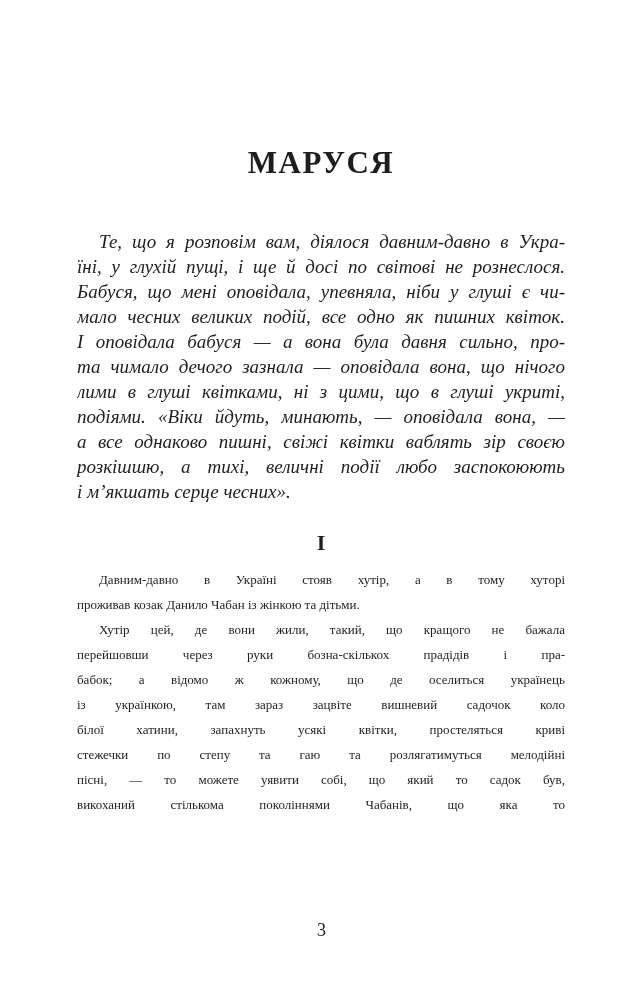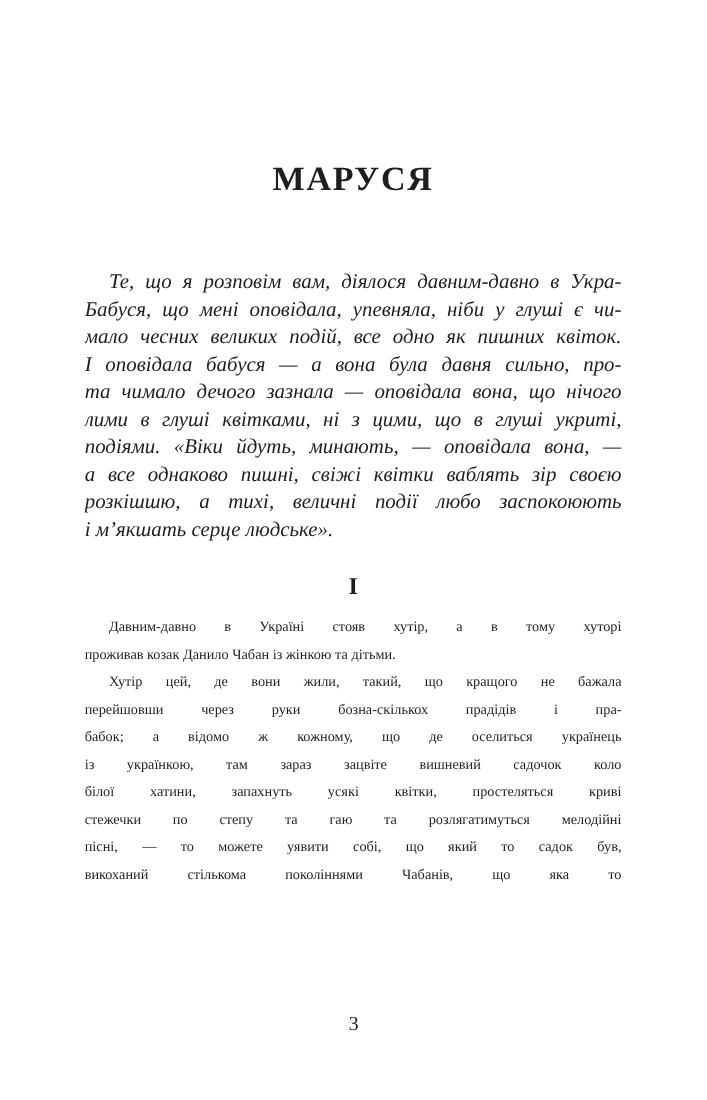--- a/index.html
+++ b/index.html
@@ -23,21 +23,21 @@
   }
   .title {
     margin-top: 142px;
     font-size: 31px;
     line-height: 42px;
     font-weight: 700;
     letter-spacing: 1.5px;
     text-align: center;
   }
   .intro {
-    margin-top: 60px;
+    margin-top: 45px;
     font-style: italic;
     font-size: 19px;
   }
   .body-text {
     font-size: 13px;
   }
   .tline {
     line-height: 25px;
     height: 25px;
     overflow: hidden;
@@ -72,29 +72,30 @@
 </head>
 <body>
 
 <div class="page">
   <div class="content">
 
     <div class="title">МАРУСЯ</div>
 
     <div class="intro">
         <div class="tline first">Те, що я розповім вам, діялося давним-давно в Укра-</div>
+        <div class="tline">їні, у глухій пущі, і ще й досі по світові не рознеслося.</div>
         <div class="tline">Бабуся, що мені оповідала, упевняла, ніби у глуші є чи-</div>
         <div class="tline">мало чесних великих подій, все одно як пишних квіток.</div>
         <div class="tline">І оповідала бабуся — а вона була давня сильно, про-</div>
         <div class="tline">та чимало дечого зазнала — оповідала вона, що нічого</div>
         <div class="tline">лими в глуші квітками, ні з цими, що в глуші укриті,</div>
         <div class="tline">подіями. «Віки йдуть, минають, — оповідала вона, —</div>
         <div class="tline">а все однаково пишні, свіжі квітки ваблять зір своєю</div>
         <div class="tline">розкішшю, а тихі, величні події любо заспокоюють</div>
-        <div class="tline endline">і м’якшать серце людське».</div>
+        <div class="tline endline">і м’якшать серце чесних».</div>
       </div>
 
     <div class="section-heading">I</div>
 
     <div class="body-text">
       <div>
           <div class="tline first">Давним-давно в Україні стояв хутір, а в тому хуторі</div>
           <div class="tline endline">проживав козак Данило Чабан із жінкою та дітьми.</div>
         </div>
       <div>

